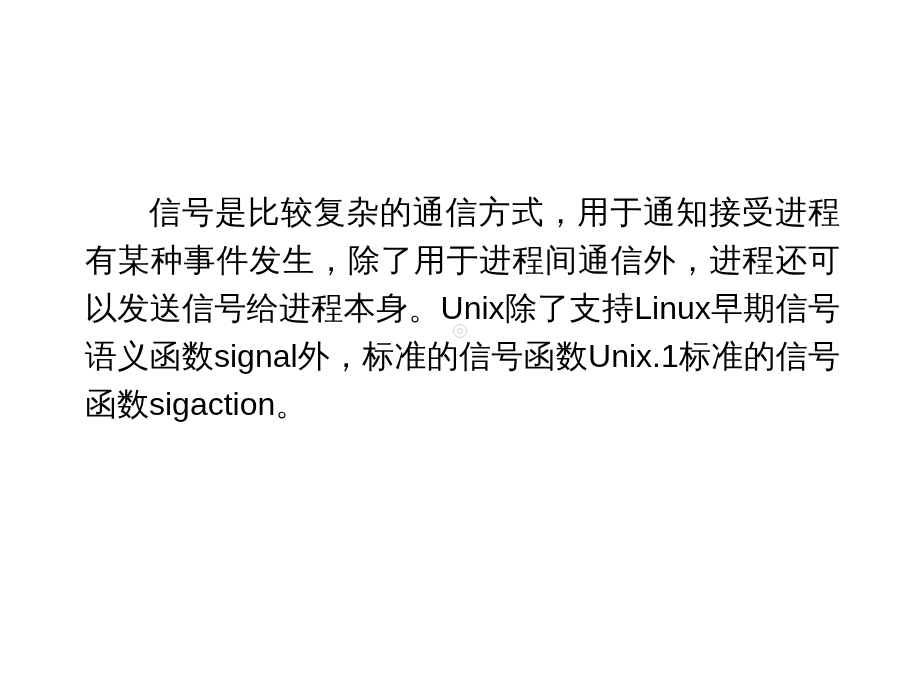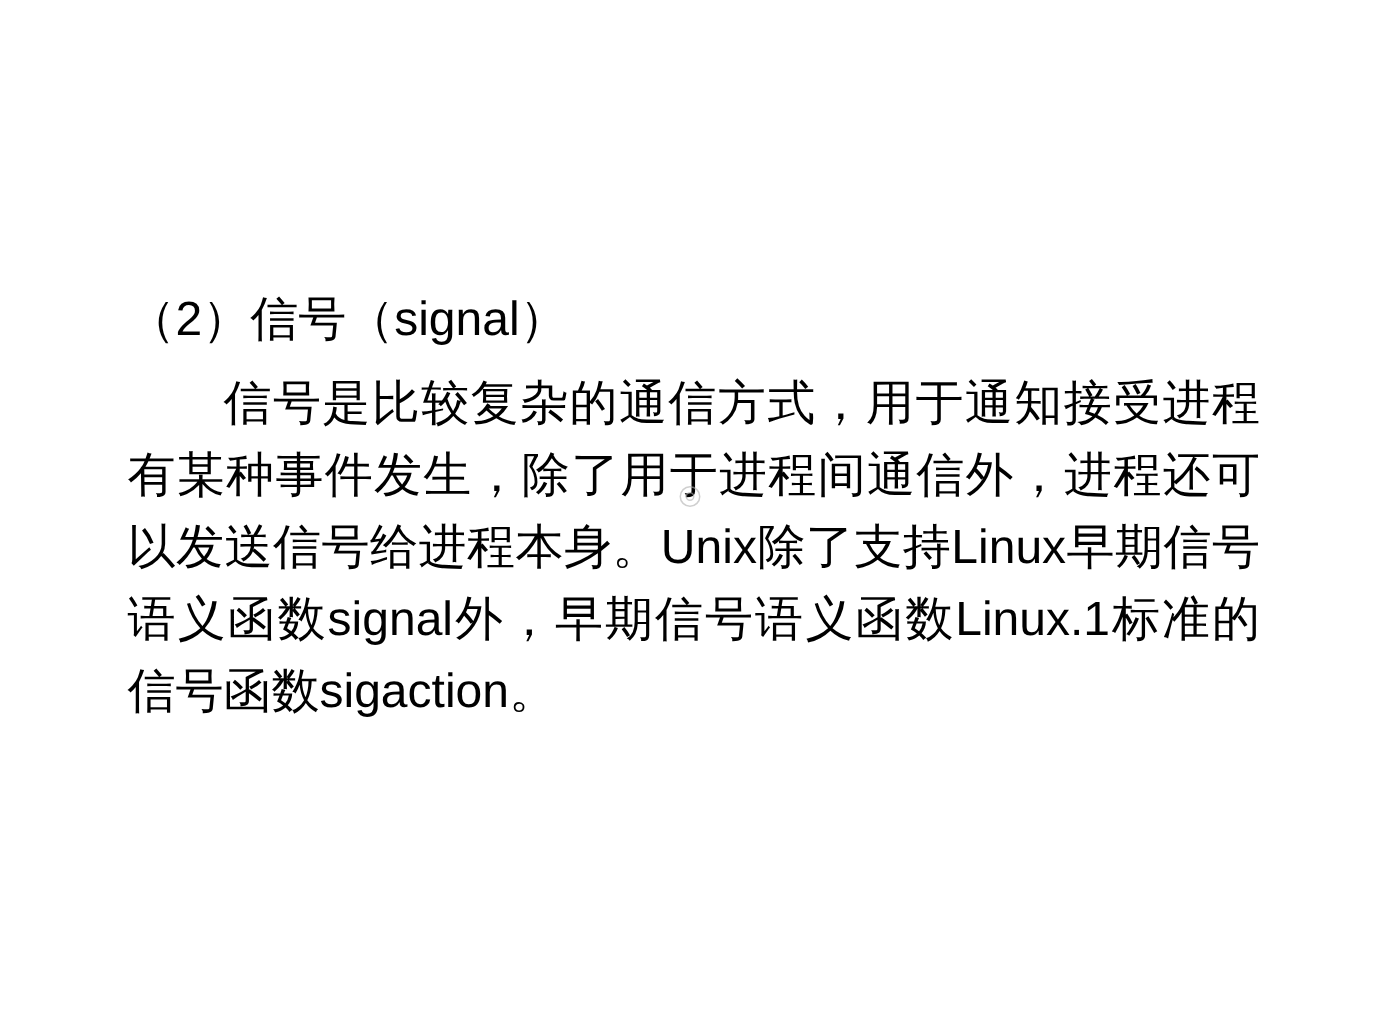--- a/index.html
+++ b/index.html
@@ -56,21 +56,18 @@
       width: 4px;
       height: 4px;
       border: 1px solid #b0b0b0;
       border-radius: 50%;
     }
   </style>
 </head>
 <body>
 
 <div class="content">
-  <div class="heading">
-    <span>（</span><span class="latin">2</span><span>）信号（</span><span class="latin">signal</span><span>）</span>
-  </div>
   <div class="body-text">
-    <span>信号是比较复杂的通信方式，用于通知接受进程有某种事件发生，除了用于进程间通信外，进程还可以发送信号给进程本身。</span><span class="latin">Unix</span><span>除了支持</span><span class="latin">Linux</span><span>早期信号语义函数</span><span class="latin">signal</span><span>外，早期信号语义函数</span><span class="latin">Linux.1</span><span>标准的信号函数</span><span class="latin">sigaction</span><span>。</span>
+    <span>信号是比较复杂的通信方式，用于通知接受进程有某种事件发生，除了用于进程间通信外，进程还可以发送信号给进程本身。</span><span class="latin">Unix</span><span>除了支持</span><span class="latin">Linux</span><span>早期信号语义函数</span><span class="latin">signal</span><span>外，标准的信号函数</span><span class="latin">Unix.1</span><span>标准的信号函数</span><span class="latin">sigaction</span><span>。</span>
   </div>
 </div>
 
 <div class="watermark"></div>
 
 </body></html>

